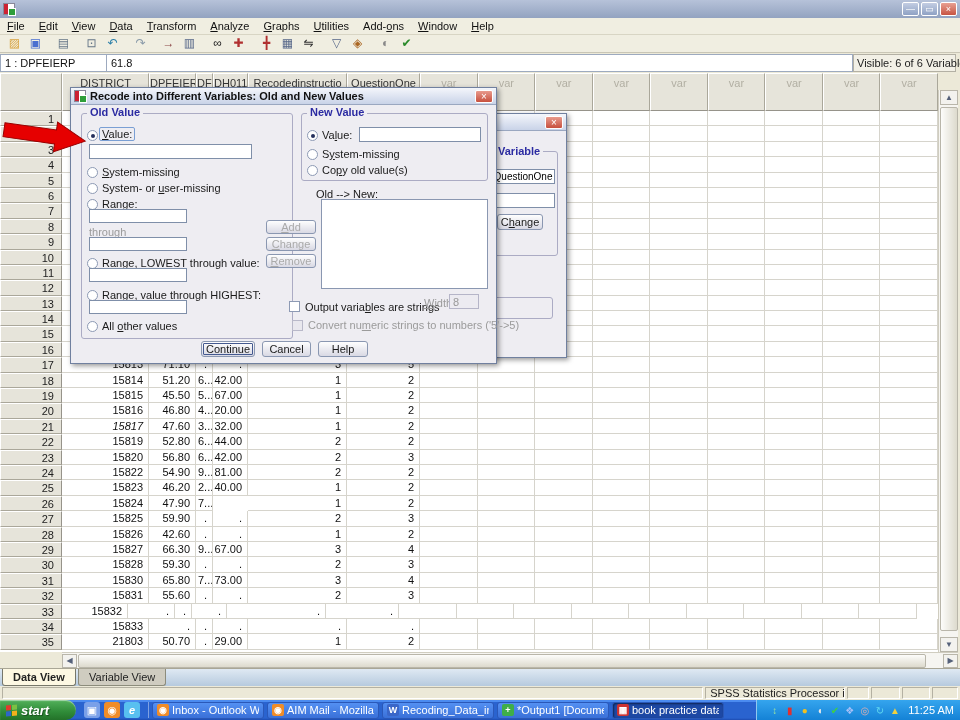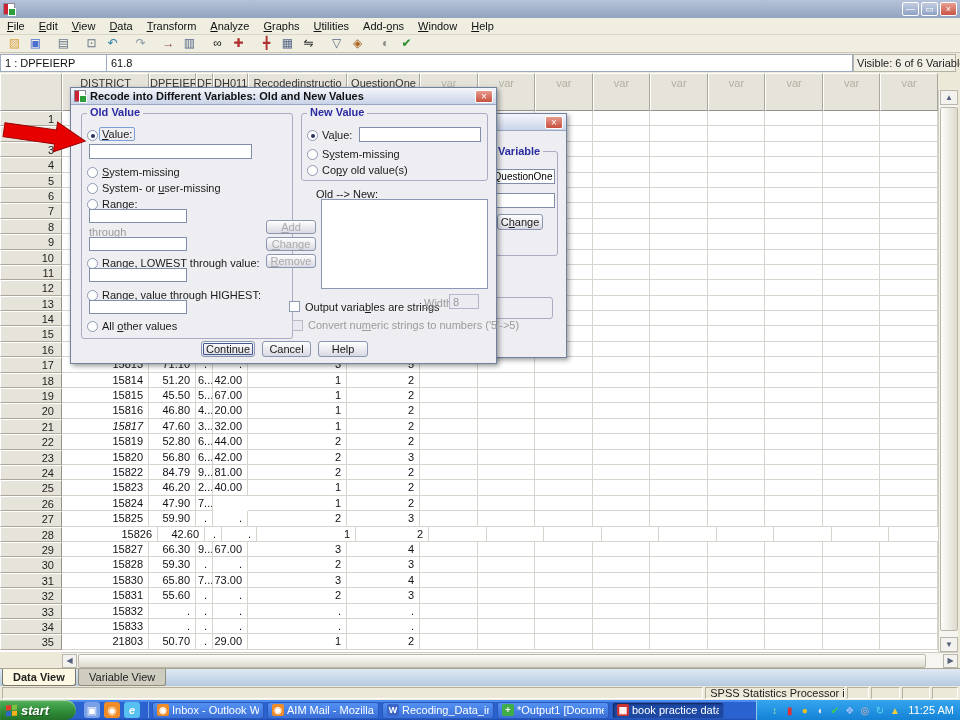--- a/index.html
+++ b/index.html
@@ -596,21 +596,21 @@
         <div class="dc" style="width: 57.56px;"></div>
         <div class="dc" style="width: 57.56px;"></div>
         <div class="dc" style="width: 57.56px;"></div>
         <div class="dc" style="width: 57.56px;"></div>
         <div class="dc" style="width: 57.56px;"></div>
         <div class="dc" style="width: 57.56px;"></div>
       </div>
       <div class="grow">
         <div class="rn">24</div>
         <div class="dc" style="width: 87px;">15822</div>
-        <div class="dc" style="width: 47px;">84.79</div>
+        <div class="dc" style="width: 47px;">54.90</div>
         <div class="dc l" style="width: 17px;">9...</div>
         <div class="dc" style="width: 35px;">81.00</div>
         <div class="dc" style="width: 99px;">2</div>
         <div class="dc" style="width: 73px;">2</div>
         <div class="dc" style="width: 57.56px;"></div>
         <div class="dc" style="width: 57.56px;"></div>
         <div class="dc" style="width: 57.56px;"></div>
         <div class="dc" style="width: 57.56px;"></div>
         <div class="dc" style="width: 57.56px;"></div>
         <div class="dc" style="width: 57.56px;"></div>
@@ -667,21 +667,21 @@
         <div class="dc" style="width: 57.56px;"></div>
         <div class="dc" style="width: 57.56px;"></div>
         <div class="dc" style="width: 57.56px;"></div>
         <div class="dc" style="width: 57.56px;"></div>
         <div class="dc" style="width: 57.56px;"></div>
         <div class="dc" style="width: 57.56px;"></div>
         <div class="dc" style="width: 57.56px;"></div>
       </div>
       <div class="grow">
         <div class="rn">28</div>
-        <div class="dc" style="width: 96px;">15826</div>
+        <div class="dc" style="width: 87px;">15826</div>
         <div class="dc" style="width: 47px;">42.60</div>
         <div class="dc" style="width: 17px;">.</div>
         <div class="dc" style="width: 35px;">.</div>
         <div class="dc" style="width: 99px;">1</div>
         <div class="dc" style="width: 73px;">2</div>
         <div class="dc" style="width: 57.56px;"></div>
         <div class="dc" style="width: 57.56px;"></div>
         <div class="dc" style="width: 57.56px;"></div>
         <div class="dc" style="width: 57.56px;"></div>
         <div class="dc" style="width: 57.56px;"></div>
@@ -757,21 +757,21 @@
         <div class="dc" style="width: 57.56px;"></div>
         <div class="dc" style="width: 57.56px;"></div>
         <div class="dc" style="width: 57.56px;"></div>
         <div class="dc" style="width: 57.56px;"></div>
         <div class="dc" style="width: 57.56px;"></div>
         <div class="dc" style="width: 57.56px;"></div>
         <div class="dc" style="width: 57.56px;"></div>
       </div>
       <div class="grow">
         <div class="rn">33</div>
-        <div class="dc" style="width: 87px;">15832</div>
+        <div class="dc" style="width: 66px;">15832</div>
         <div class="dc" style="width: 47px;">.</div>
         <div class="dc" style="width: 17px;">.</div>
         <div class="dc" style="width: 35px;">.</div>
         <div class="dc" style="width: 99px;">.</div>
         <div class="dc" style="width: 73px;">.</div>
         <div class="dc" style="width: 57.56px;"></div>
         <div class="dc" style="width: 57.56px;"></div>
         <div class="dc" style="width: 57.56px;"></div>
         <div class="dc" style="width: 57.56px;"></div>
         <div class="dc" style="width: 57.56px;"></div>

